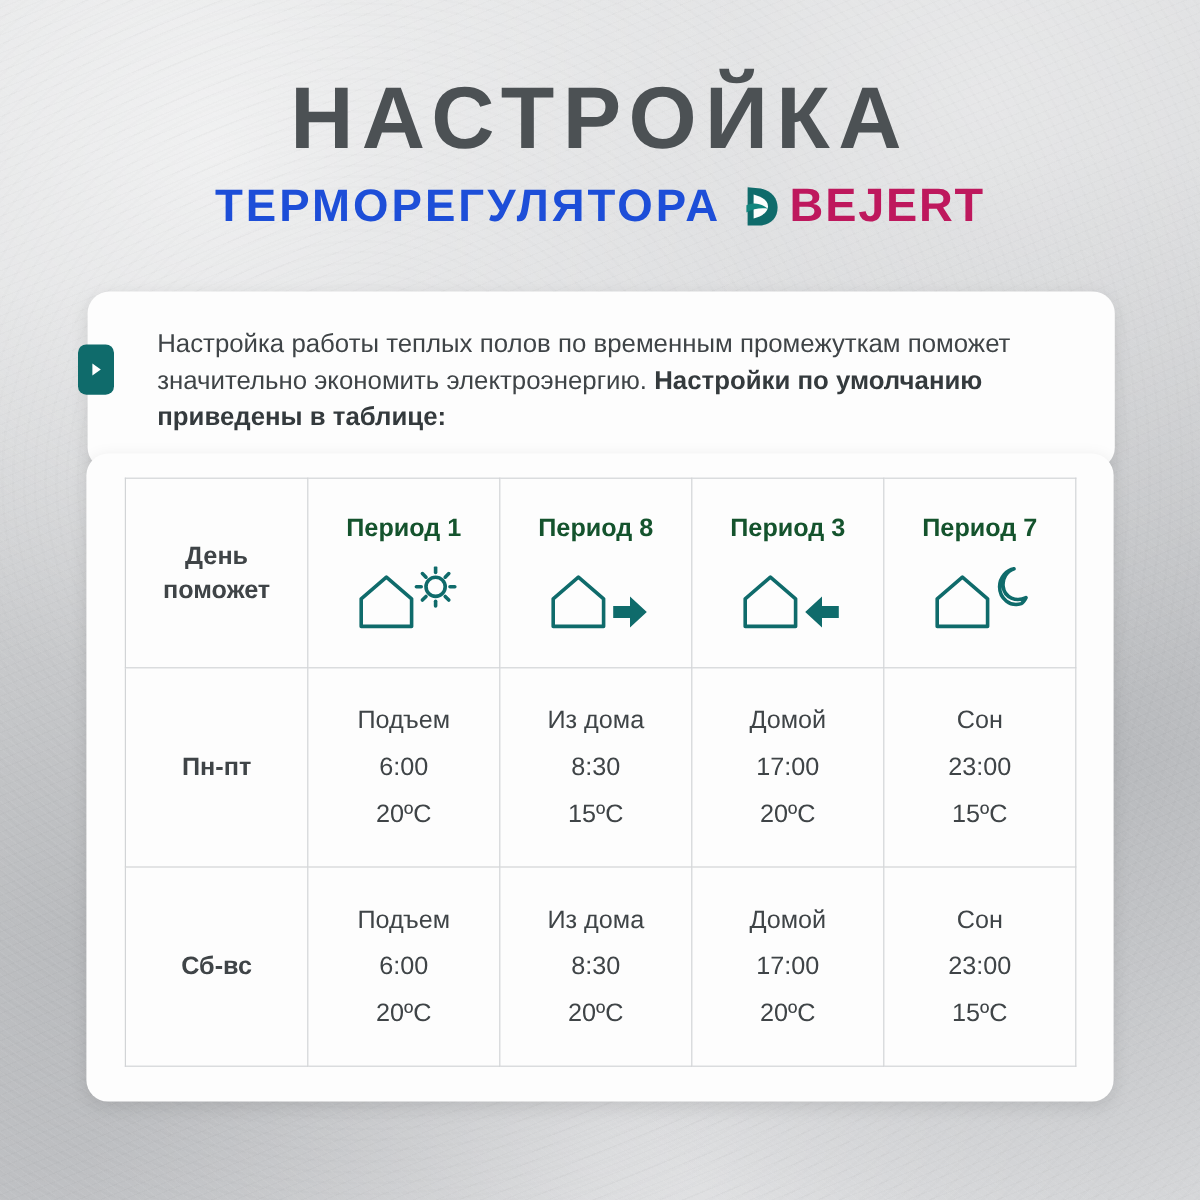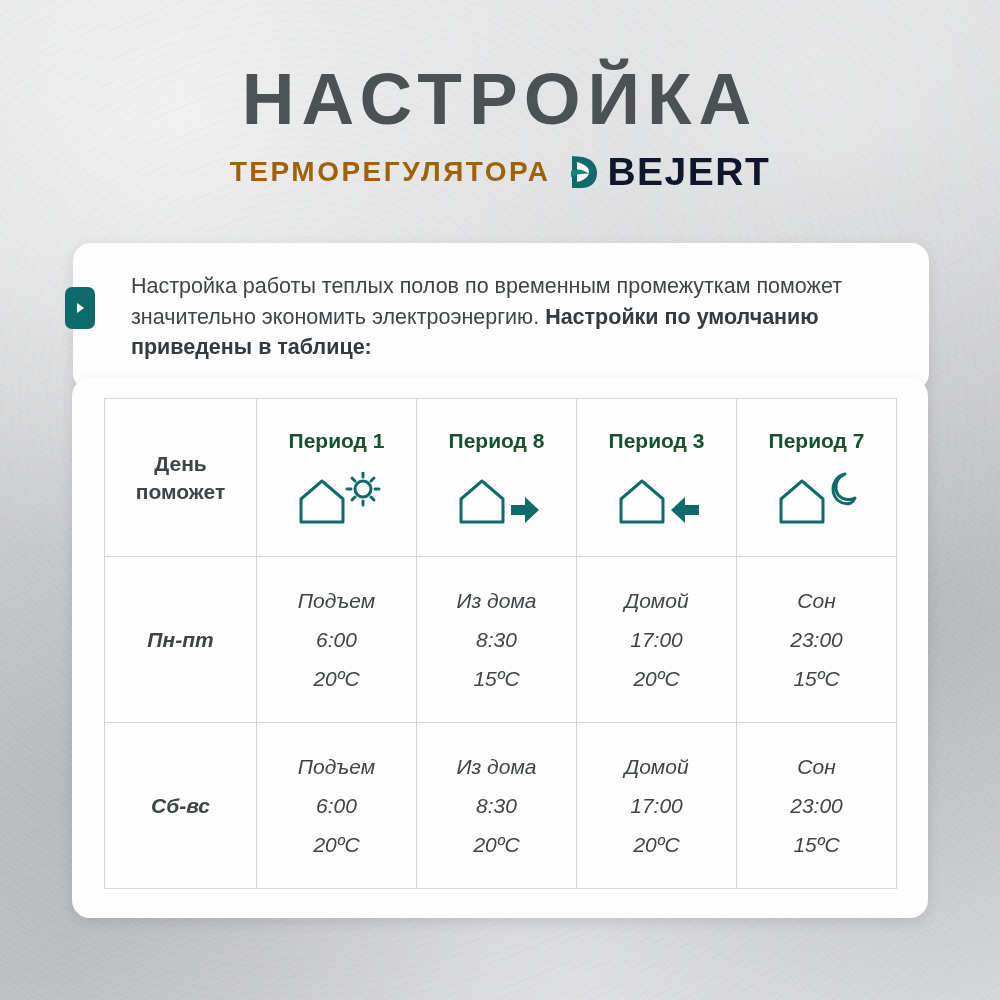--- a/index.html
+++ b/index.html
@@ -60,42 +60,42 @@
     text-transform: uppercase;
   }
   .subtitle-row {
     margin-top: 14px;
     display: flex;
     align-items: center;
     justify-content: center;
     gap: 18px;
   }
   .title-sub {
-    font-size: 28px;
+    font-size: 38px;
     font-weight: 700;
     letter-spacing: 2.5px;
-    color: #a16207;
+    color: #1d4ed8;
     text-transform: uppercase;
   }
   .brand {
     display: flex;
     align-items: center;
     gap: 5px;
   }
   .brand-mark {
     width: 34px;
     height: 38px;
     position: relative;
     display: inline-block;
   }
   .brand-text {
     font-size: 39px;
     font-weight: 700;
     letter-spacing: 1.5px;
-    color: #0f172a;
+    color: #be185d;
   }
 
   
   .note-card {
     position: absolute;
     left: 73px;
     top: 243px;
     width: 856px;
     background: #fdfdfd;
     border-radius: 18px;
@@ -173,21 +173,20 @@
   }
   .day-head {
     font-size: 21px;
     font-weight: 700;
     line-height: 1.3;
   }
   tbody td {
     height: 165px;
     font-size: 21px;
     padding: 0;
-    font-style: italic;
   }
   .daycell {
     font-weight: 700;
     font-size: 21px;
   }
   .cell-lines {
     display: flex;
     flex-direction: column;
     gap: 18px;
     align-items: center;

